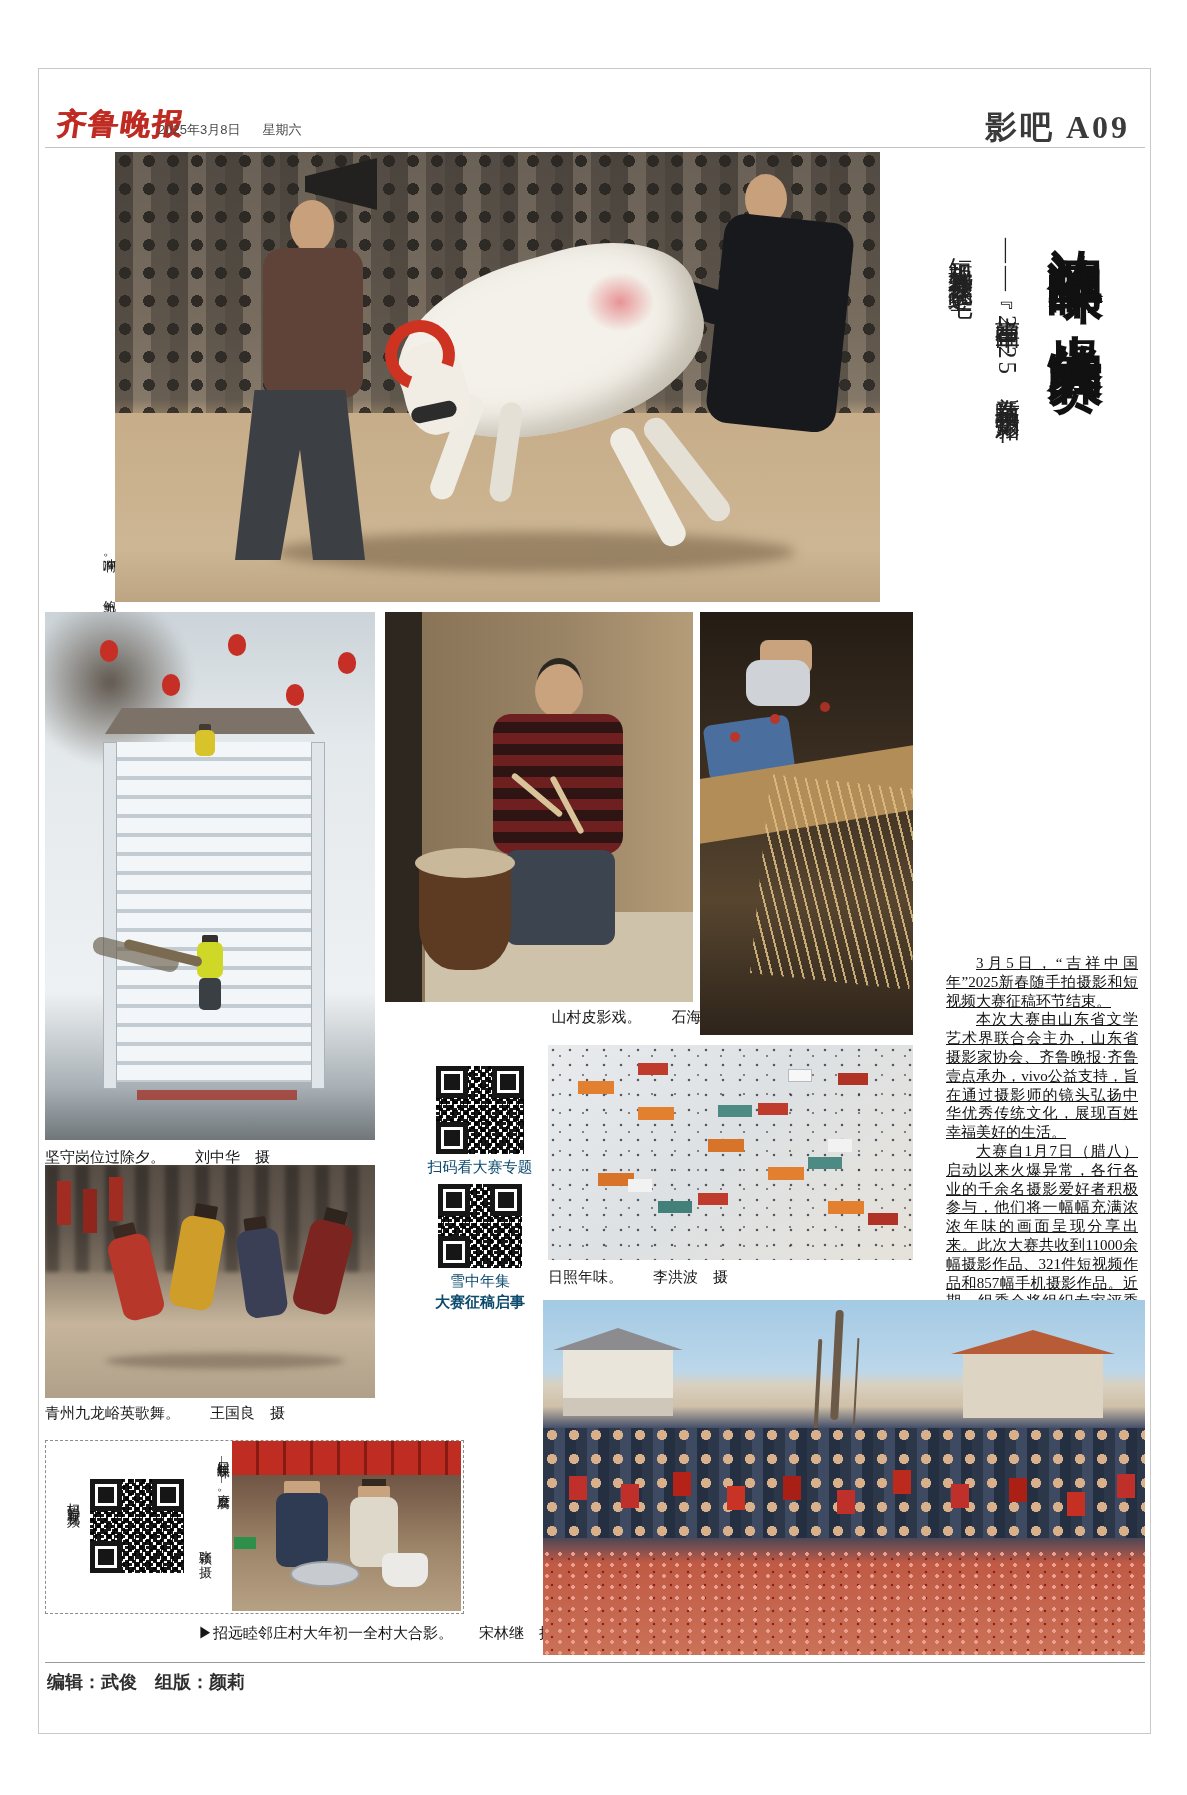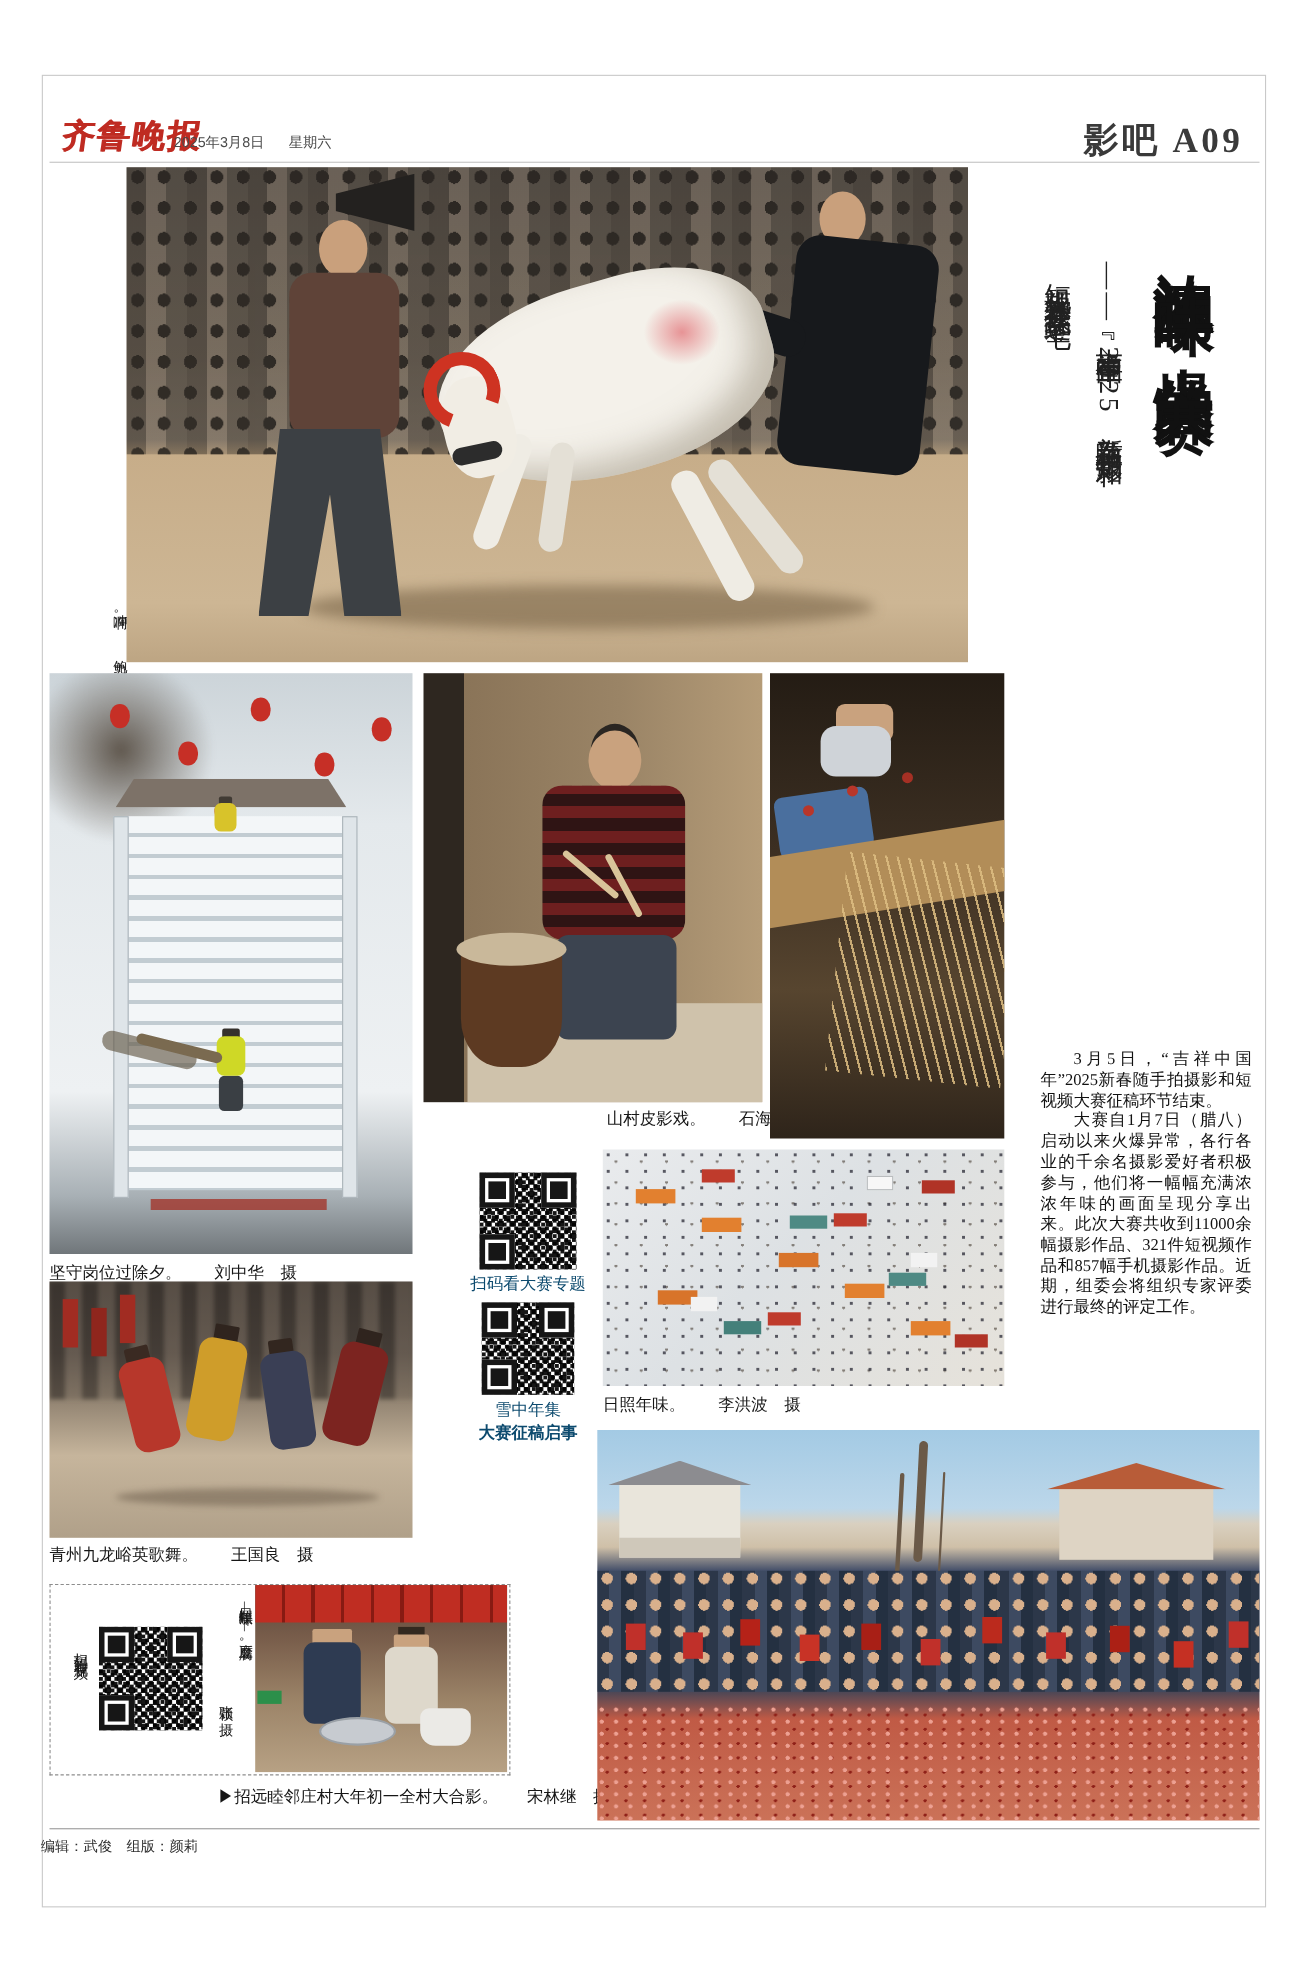--- a/index.html
+++ b/index.html
@@ -21,37 +21,37 @@
   .cap.center{justify-content:center;}
   .vtext{position:absolute;writing-mode:vertical-rl;color:#161616;}
   .vcap{font-size:13px;letter-spacing:2px;}
   .vcap .cap-c{padding-top:18px;}
   
   .headline{position:absolute;left:1038px;top:204px;height:745px;writing-mode:vertical-rl;
             font-size:56px;font-weight:900;letter-spacing:5px;color:#111;}
   .vsub{position:absolute;writing-mode:vertical-rl;font-size:25px;color:#222;letter-spacing:3px;}
   
   .article{position:absolute;left:946px;top:954px;width:192px;font-size:15px;line-height:18.8px;
-           text-align:justify;color:#111;}
+           text-align:justify;color:#111;text-decoration:underline;}
   .article p{margin:0;text-indent:2em;}
   
   .qr{position:absolute;background:#fff;}
   .qr::before{content:"";position:absolute;inset:2px;
       background:repeating-conic-gradient(#161616 0% 25%, #fff 0% 50%),
                  repeating-conic-gradient(#161616 0% 25%, #fff 0% 50%);
       background-size:7px 7px, 11px 11px;background-blend-mode:multiply;}
   .eye{position:absolute;width:22px;height:22px;background:#fff;border:5px solid #161616;z-index:2;}
   .eye::after{content:"";position:absolute;inset:3px;background:#161616;}
   .eye.tl{left:2px;top:2px;} .eye.tr{right:2px;top:2px;} .eye.bl{left:2px;bottom:2px;}
   .qrlabel{position:absolute;font-size:15px;color:#0c4a6e;text-align:center;width:180px;}
   
   .dash-box{position:absolute;left:45px;top:1440px;width:417px;height:172px;border:1px dashed #8d8d8d;background:#fff;}
   
   .foot-rule{position:absolute;left:45px;top:1662px;width:1100px;height:1px;background:#9a9a9a;}
-  .credits{position:absolute;left:37px;top:1670px;font-size:13px;color:#2e2e2e;}
+  .credits{position:absolute;left:47px;top:1670px;font-size:18px;color:#2e2e2e;font-weight:bold;}
   .watermark{position:absolute;left:800px;top:1744px;width:350px;text-align:right;font-size:25px;
              color:#dadada;display:flex;justify-content:flex-end;align-items:center;gap:10px;}
   .wm-script{font-style:italic;font-weight:bold;letter-spacing:2px;}
   .wm-box{display:inline-block;width:22px;height:22px;border:2px solid #dadada;border-radius:4px;}
 </style>
 </head>
 <body>
 
 <div class="page">
   <div class="frame"></div>
@@ -100,20 +100,21 @@
     <span class="cap-t">冲啊。</span>
     <span class="cap-c">鲍力　摄</span>
   </div>
 
   <div class="headline">浓浓的年味　火爆的大赛</div>
   <div class="vsub" style="left:991px;top:238px;height:680px;">——『吉祥中国年』2025新春随手拍摄影和</div>
   <div class="vsub" style="left:944px;top:238px;height:600px;">短视频大赛参赛作品选登（七）</div>
 
   <div class="article">
     <p>3月5日，“吉祥中国年”2025新春随手拍摄影和短视频大赛征稿环节结束。</p>
+    <p>本次大赛由山东省文学艺术界联合会主办，山东省摄影家协会、齐鲁晚报·齐鲁壹点承办，vivo公益支持，旨在通过摄影师的镜头弘扬中华优秀传统文化，展现百姓幸福美好的生活。</p>
     <p>大赛自1月7日（腊八）启动以来火爆异常，各行各业的千余名摄影爱好者积极参与，他们将一幅幅充满浓浓年味的画面呈现分享出来。此次大赛共收到11000余幅摄影作品、321件短视频作品和857幅手机摄影作品。近期，组委会将组织专家评委进行最终的评定工作。</p>
   </div>
 
   <div class="photo" style="left:45px;top:612px;width:330px;height:528px;
        background:linear-gradient(180deg,#ccd4d9 0%,#e4e9ec 26%,#eef1f3 72%,#a8b0b5 90%,#70767a 100%);">
     <div style="left:-20px;top:-15px;width:170px;height:170px;
          background:radial-gradient(rgba(75,64,52,.85),rgba(75,64,52,0) 70%);filter:blur(3px);"></div>
     <div style="left:55px;top:28px;width:18px;height:22px;background:#c62f26;border-radius:50%/46%;
          box-shadow:62px 34px #c62f26,128px -6px #c62f26,186px 44px #c62f26,238px 12px #c62f26,95px 86px #b5271f;"></div>
     <div style="left:60px;top:96px;width:210px;height:26px;background:#7d7268;

